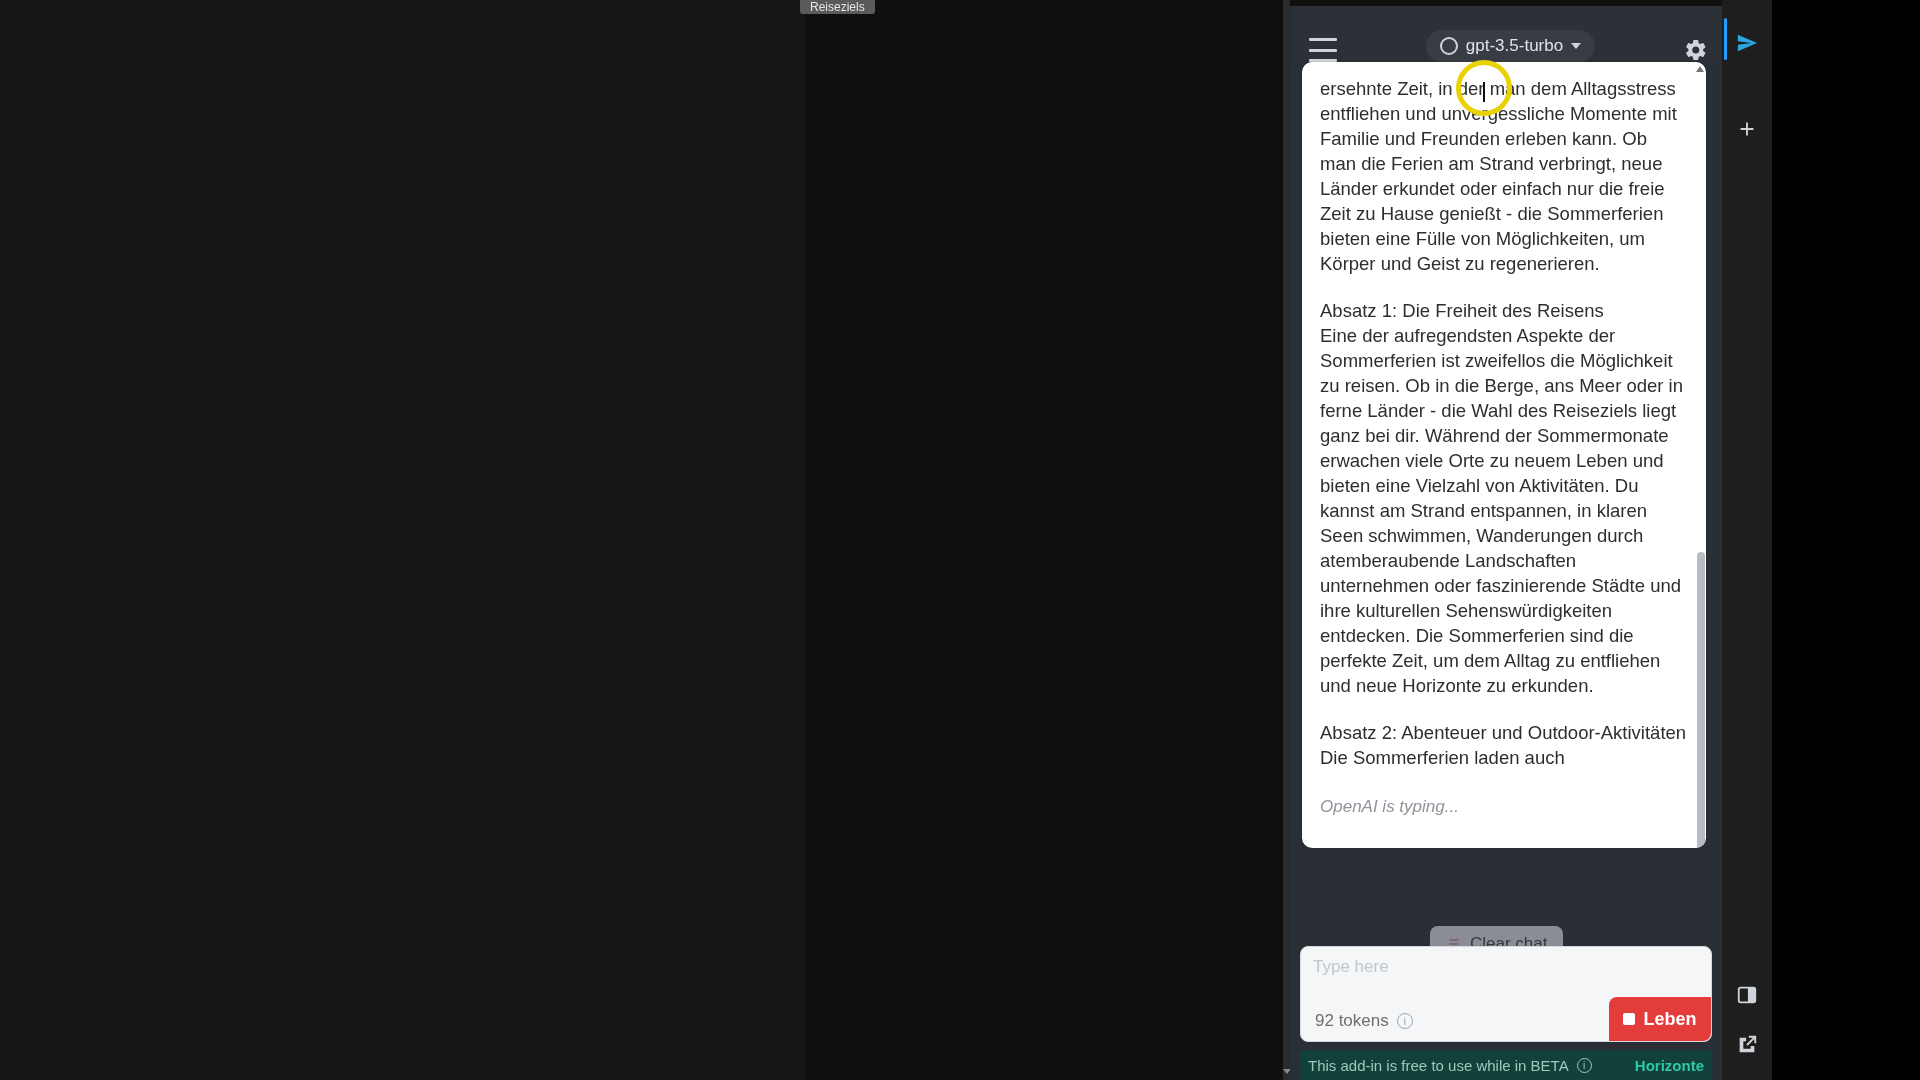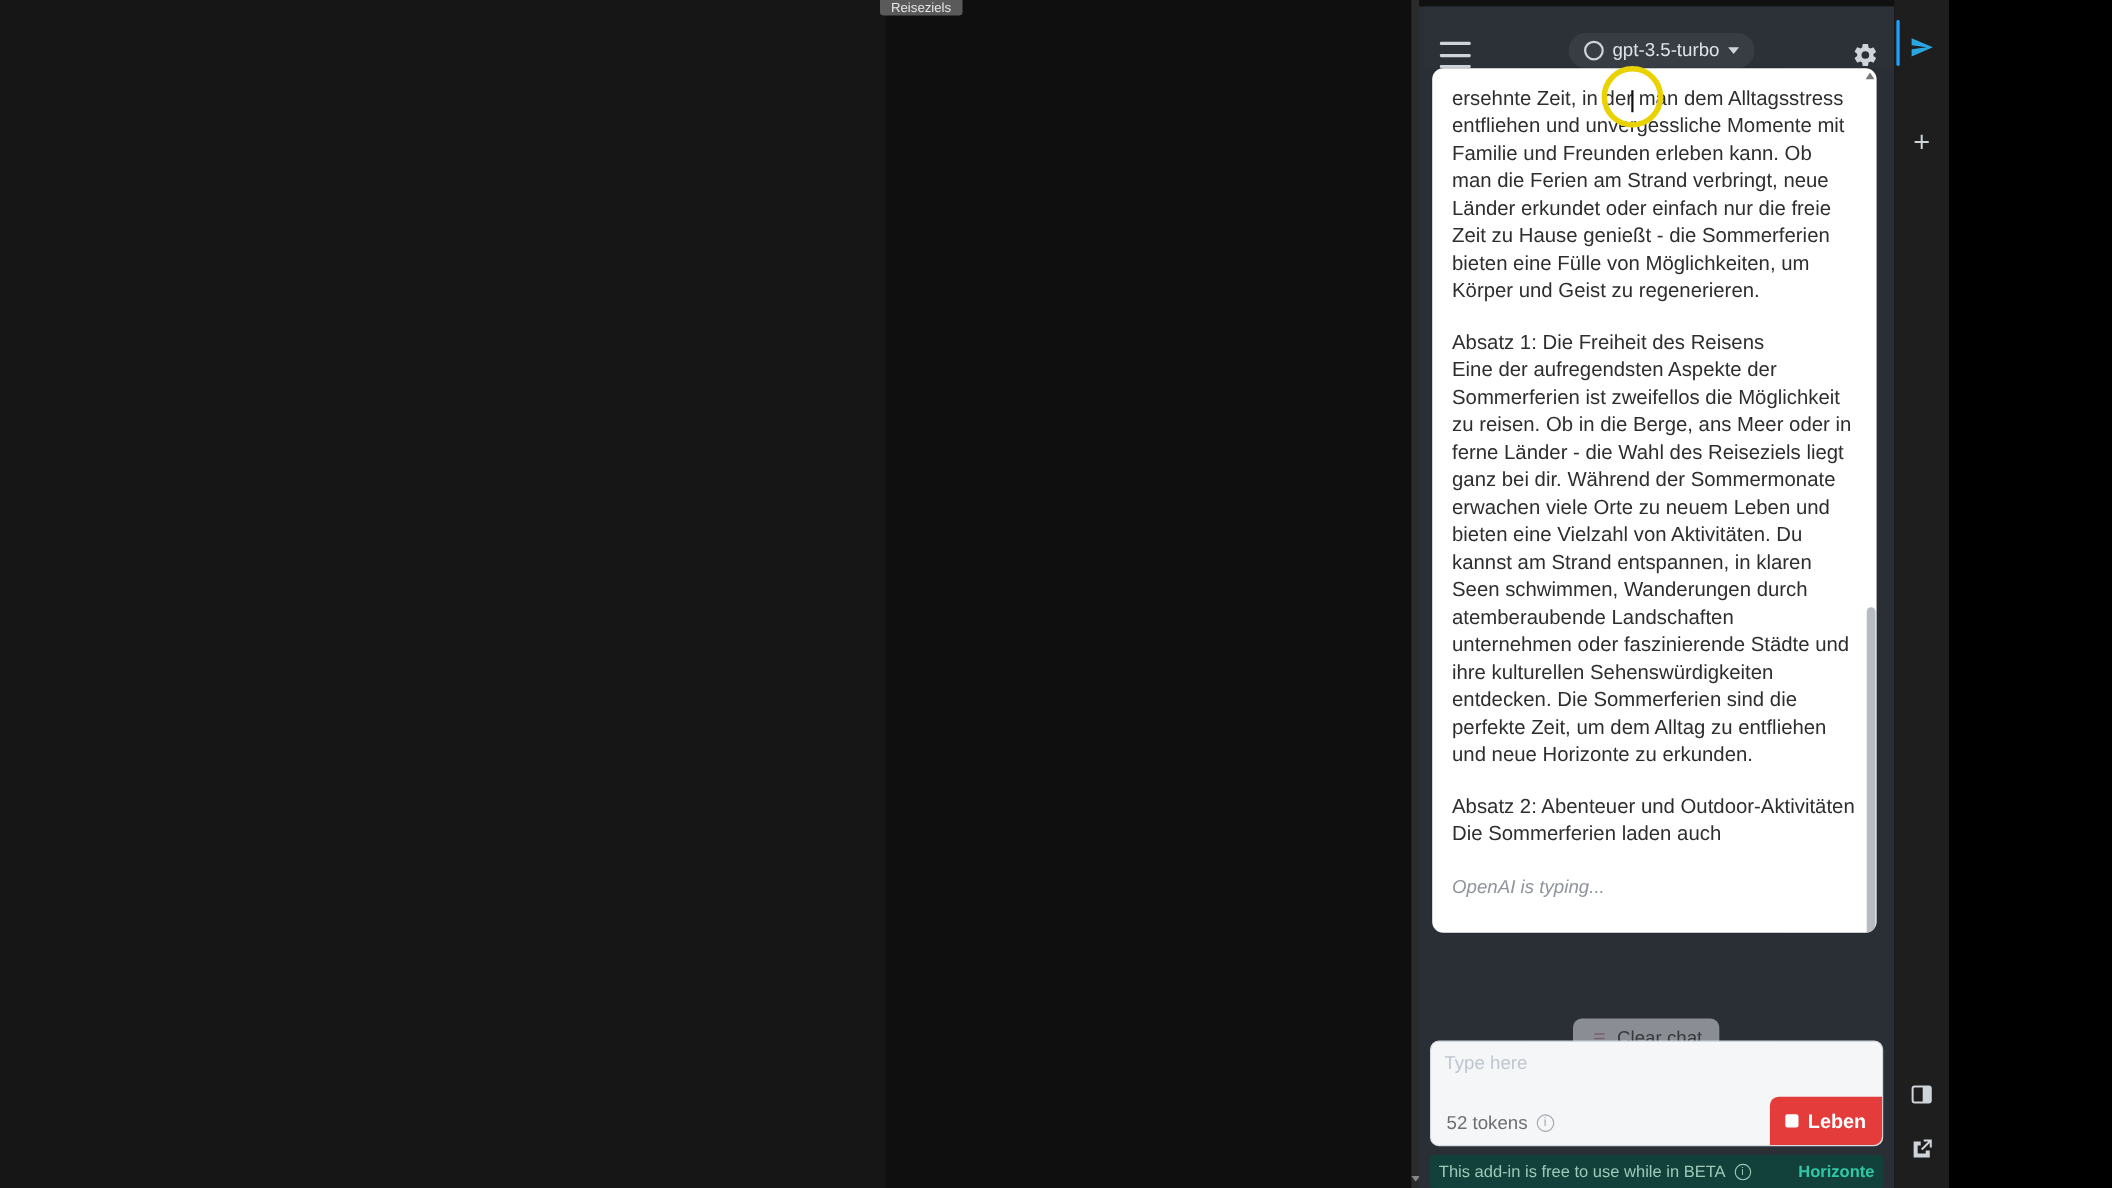--- a/index.html
+++ b/index.html
@@ -355,21 +355,21 @@
           </svg>
       </span>
       <span>Clear chat</span>
     </div>
 
     <div class="input-area">
       <div class="input-row">
         <input type="text" placeholder="Type here" style="">
       </div>
       <div class="tokens-row">
-        <span>52 tokens</span>
+        <span>92 tokens</span>
         <span class="info-circle">i</span>
       </div>
       <div class="stop-btn">
         <span class="stop-square"></span>
         <span>Leben</span>
       </div>
     </div>
 
     <div class="beta-strip">
       <div class="beta-left">

